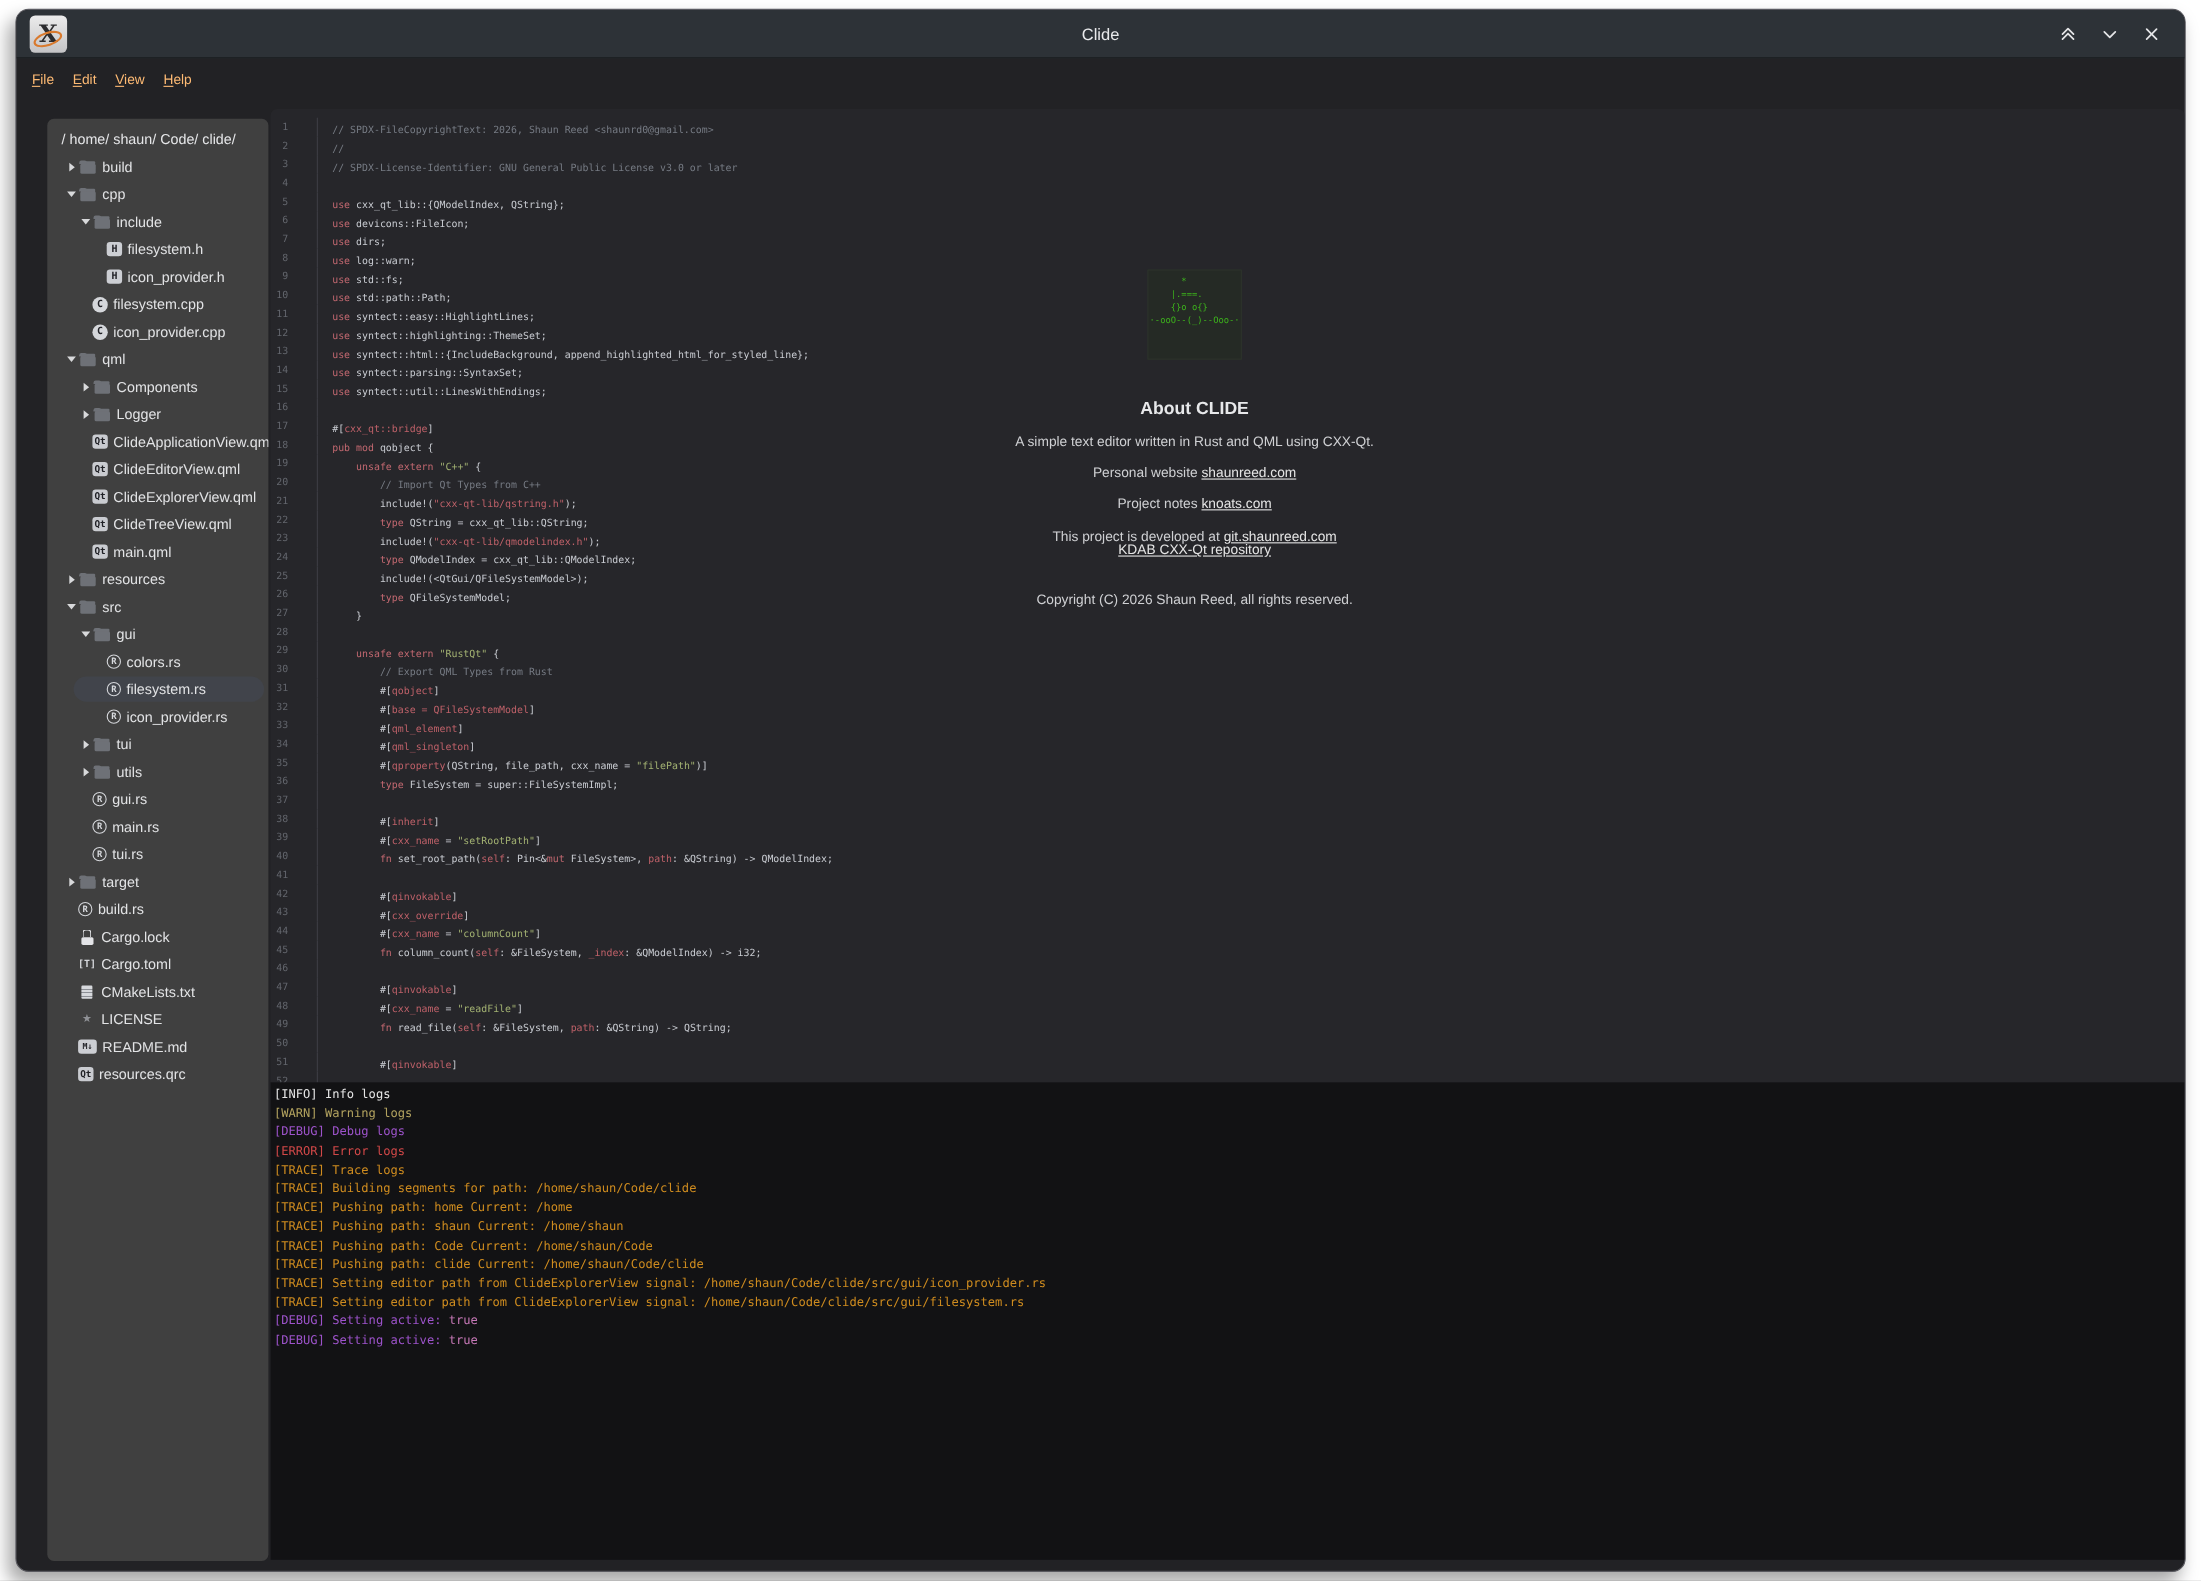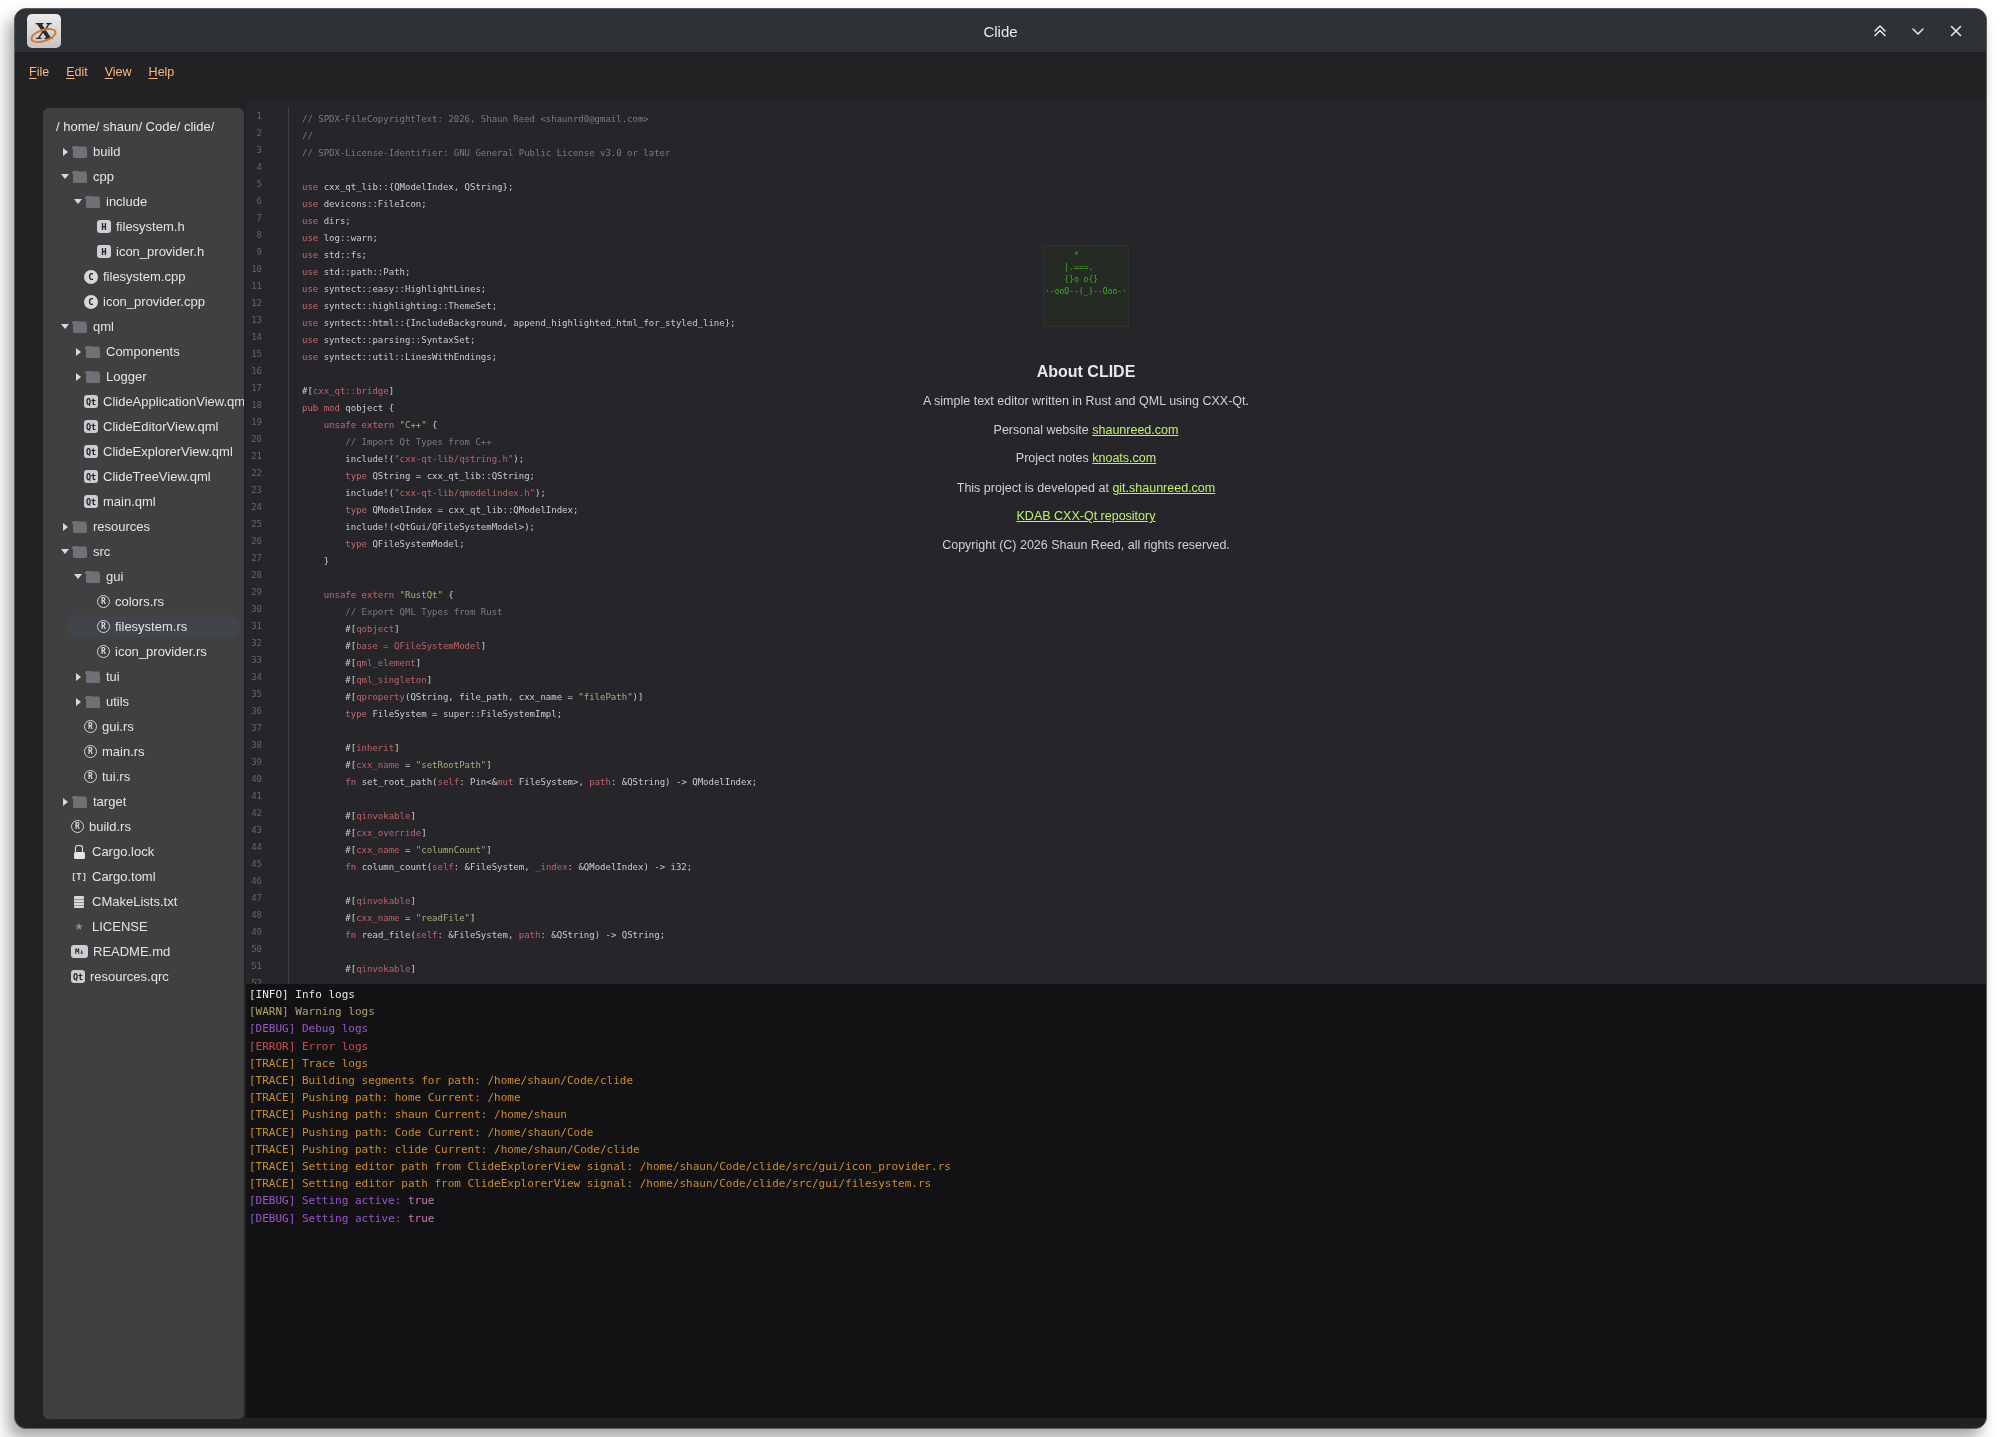--- a/index.html
+++ b/index.html
@@ -65,21 +65,21 @@
   .code{margin-left:26px;border-left:1px solid #3d3e44;padding-left:13px;height:17px;display:flex;align-items:flex-end;}
   .tk-c{color:#767b84;} .tk-k{color:#c26870;} .tk-t{color:#c9ccd2;} .tk-s{color:#a3b272;} .tk-r{color:#bf6169;}
   
   .about{position:absolute;left:816px;top:236px;width:510px;text-align:center;}
   .ascii-box{width:86px;height:82px;margin:0 auto;background:#252a25;border:1px solid #2d322c;
     display:flex;justify-content:center;}
   .ascii-art{margin:4px 0 0 0;font-family:"DejaVu Sans Mono",monospace;font-size:8px;line-height:12px;
     color:#3db41c;text-align:left;}
   .about-heading{margin-top:36px;font-size:16px;font-weight:bold;color:#e7e8ea;}
   .about-row{margin-top:0;position:absolute;left:0;right:0;font-size:12.5px;color:#cfd0d3;}
-  .about a{color:#bef264;text-decoration:underline;}
+  .about a{color:#e5e5e5;text-decoration:underline;}
   
   .logpanel{position:absolute;left:231px;top:975px;width:1740px;height:434px;background:#121214;
     padding:2px 0 0 3px;font-family:"DejaVu Sans Mono",monospace;font-size:11px;overflow:hidden;}
   .log-line{height:17.2px;display:flex;align-items:center;white-space:pre;}
   .lg-info{color:#e6e6e6;} .lg-warn{color:#b3a35f;} .lg-debug{color:#9d53cb;}
   .lg-error{color:#d24848;} .lg-trace{color:#cf8c1f;} .lg-bool{color:#c678b6;}
 </style>
 </head>
 <body>
 
@@ -334,21 +334,21 @@
     |.===.
     {}o o{}
 ·-ooO--(_)--Ooo-·</pre>
     </div>
     <div class="about-heading">About CLIDE</div>
     <div id="about-rows">
         <div class="about-row" style="top: 149px;">A simple text editor written in Rust and QML using CXX-Qt.</div>
         <div class="about-row" style="top: 178px;">Personal website <a href="#">shaunreed.com</a></div>
         <div class="about-row" style="top: 206px;">Project notes <a href="#">knoats.com</a></div>
         <div class="about-row" style="top: 236px;">This project is developed at <a href="#">git.shaunreed.com</a></div>
-        <div class="about-row" style="top: 264px;"><a href="#">KDAB CXX-Qt repository</a></div>
+        <div class="about-row" style="top: 248px;"><a href="#">KDAB CXX-Qt repository</a></div>
         <div class="about-row" style="top: 293px;">Copyright (C) 2026 Shaun Reed, all rights reserved.</div>
       </div>
   </div>
 
   <div class="logpanel" id="log-panel">
       <div class="log-line"><span class="lg-info">[INFO] Info logs</span></div>
       <div class="log-line"><span class="lg-warn">[WARN] Warning logs</span></div>
       <div class="log-line"><span class="lg-debug">[DEBUG] Debug logs</span></div>
       <div class="log-line"><span class="lg-error">[ERROR] Error logs</span></div>
       <div class="log-line"><span class="lg-trace">[TRACE] Trace logs</span></div>

